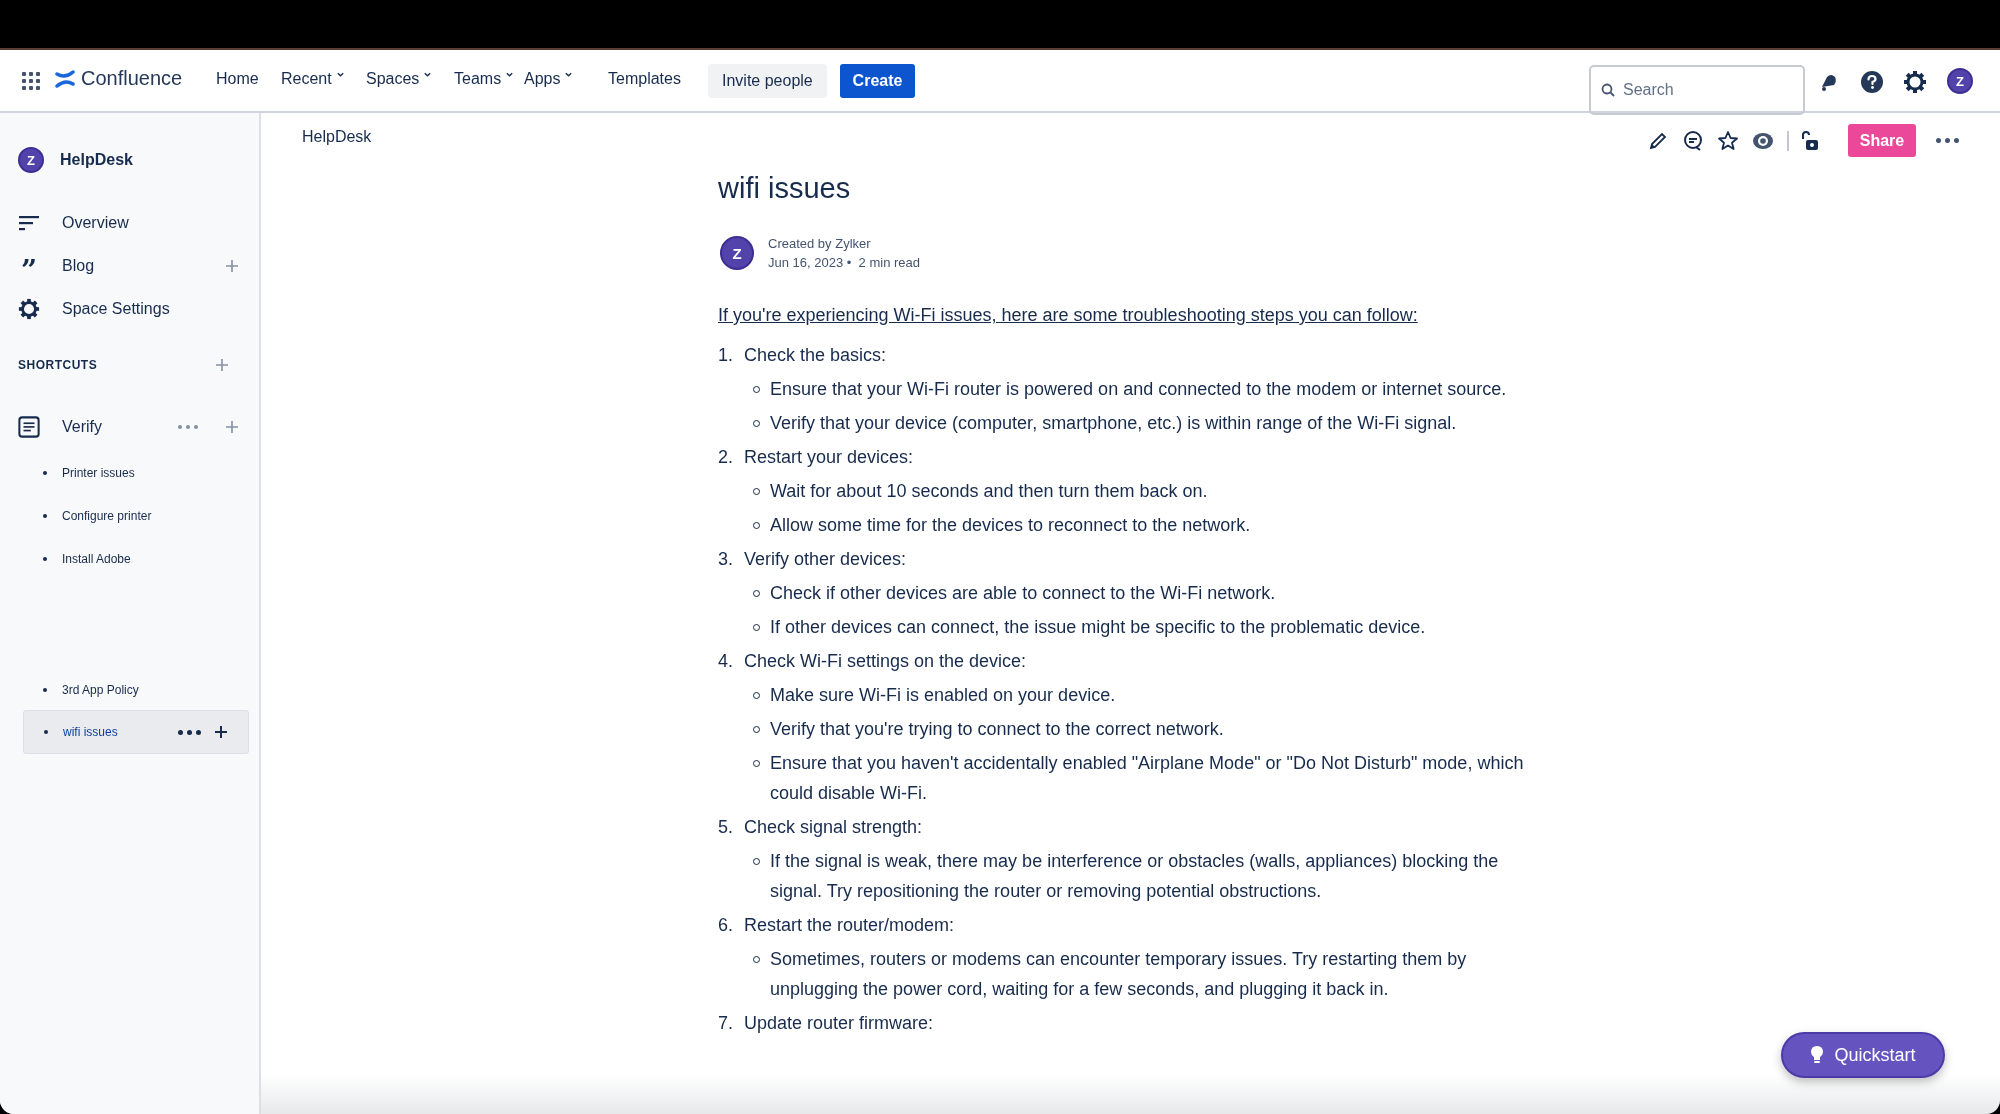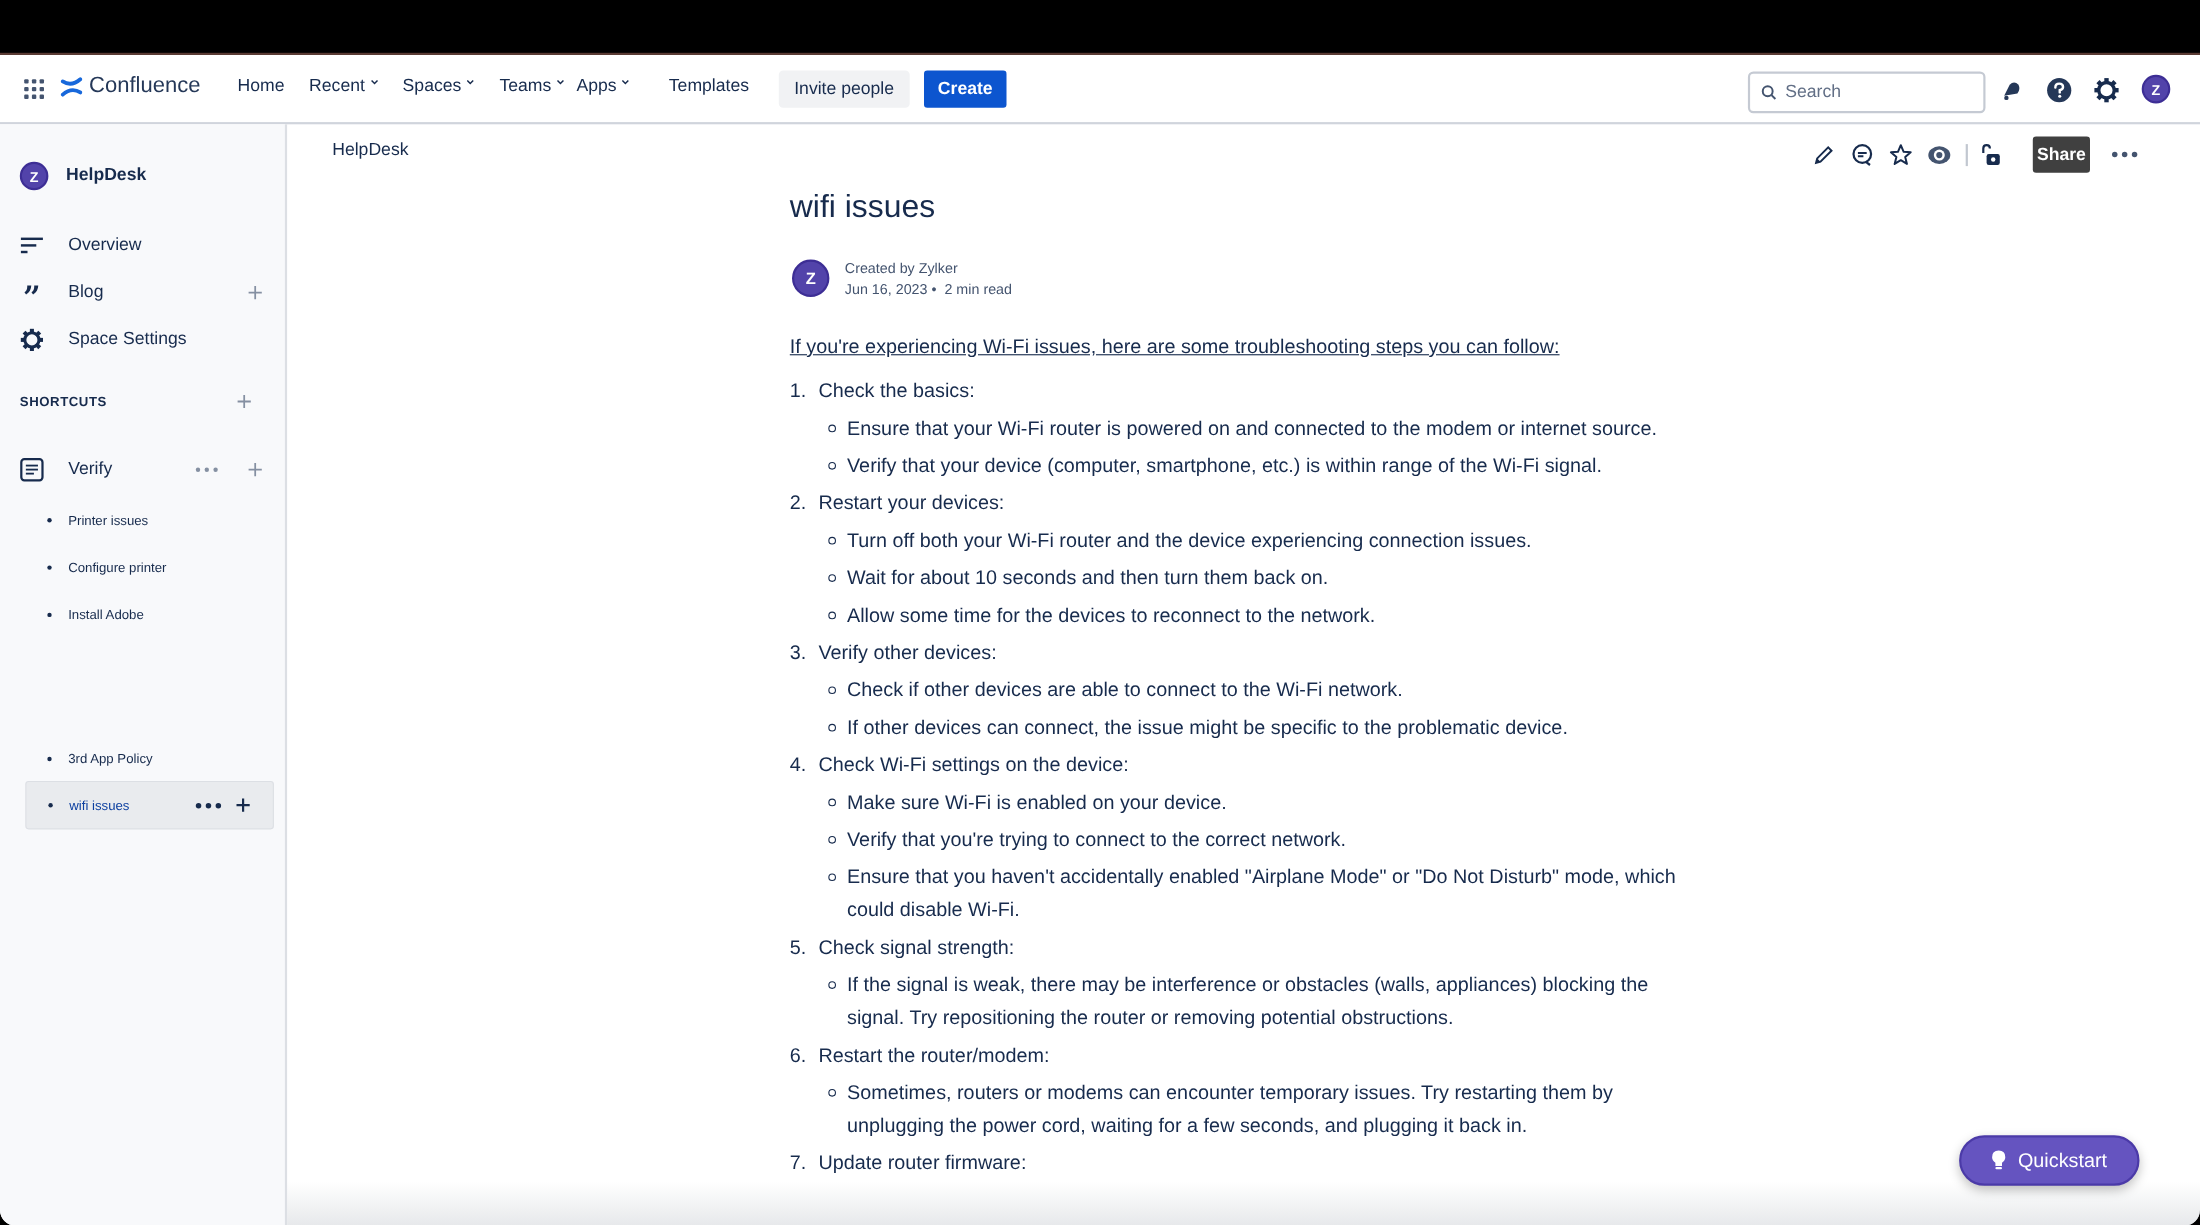--- a/index.html
+++ b/index.html
@@ -11,21 +11,21 @@
   
   .nav { position: absolute; left: 0; top: 0; width: 2000px; height: 63px; border-bottom: 2px solid #d0d4dc; display: flex; align-items: center; background: #fff; }
   .app-switcher { position: absolute; left: 22px; top: 22px; width: 18px; height: 18px; display: grid; grid-template-columns: repeat(3, 4px); grid-gap: 3px; cursor: pointer; }
   .app-switcher span { width: 4px; height: 4px; background: #44546f; border-radius: 1px; }
   .logo { position: absolute; left: 55px; top: 17px; display: flex; align-items: center; gap: 6px; cursor: pointer; }
   .logo-text { font-size: 20px; color: #253858; }
   .nav-link { position: absolute; top: 20px; font-size: 16px; color: #172b4d; display: flex; gap: 4px; cursor: pointer; }
   .chev { width: 9px; height: 9px; }
   .btn-invite { position: absolute; left: 708px; top: 14px; height: 34px; padding: 0 14px; background: #f1f2f4; border-radius: 4px; font-size: 16px; color: #172b4d; display: flex; align-items: center; cursor: pointer; }
   .btn-create { position: absolute; left: 840px; top: 14px; height: 34px; width: 75px; background: #0c55cf; border-radius: 3px; color: #fff; font-size: 16px; font-weight: bold; display: flex; align-items: center; justify-content: center; cursor: pointer; }
-  .search { position: absolute; left: 1589px; top: 15px; width: 216px; height: 38px; border: 2px solid #c5cad3; border-radius: 5px; display: flex; align-items: center; padding-left: 10px; gap: 8px; }
+  .search { position: absolute; left: 1589px; top: 15px; width: 216px; height: 50px; border: 2px solid #c5cad3; border-radius: 5px; display: flex; align-items: center; padding-left: 10px; gap: 8px; }
   .search input { border: none; outline: none; font-size: 16px; color: #44546f; width: 160px; background: transparent; font-family: "Liberation Sans", sans-serif; }
   .search input::placeholder { color: #626f86; }
   .nav-icon { position: absolute; top: 19px; width: 26px; height: 26px; display: flex; align-items: center; justify-content: center; cursor: pointer; }
   .avatar { border-radius: 50%; background: #5243aa; color: #fff; font-weight: bold; display: flex; align-items: center; justify-content: center; border: 2px solid #3d2e95; }
 
   
   .sidebar { position: absolute; left: 0; top: 63px; width: 261px; height: 1001px; background: #f8f9fb; border-right: 2px solid #dcdfe4; }
   .space-head { position: absolute; left: 18px; top: 34px; display: flex; align-items: center; gap: 16px; cursor: pointer; }
   .space-name { font-size: 16px; font-weight: bold; color: #172b4d; }
   .side-item { position: absolute; left: 18px; width: 220px; height: 36px; display: flex; align-items: center; gap: 22px; font-size: 16px; color: #172b4d; cursor: pointer; }
@@ -37,21 +37,21 @@
   .page-item.active { background: #e9ebee; border: 1px solid #dcdfe4; color: #0c3fa0; }
   .dots { display: flex; gap: 4px; align-items: center; cursor: pointer; }
   .dots span { width: 4px; height: 4px; border-radius: 50%; background: #8590a2; }
   .active .dots span { background: #172b4d; width: 5px; height: 5px; }
 
   
   .breadcrumb { position: absolute; left: 302px; top: 78px; font-size: 16px; color: #172b4d; cursor: pointer; }
   .actions { position: absolute; top: 74px; left: 1645px; display: flex; align-items: center; }
   .act-icon { width: 26px; height: 26px; display: flex; align-items: center; justify-content: center; margin-right: 9px; cursor: pointer; }
   .vsep { width: 2px; height: 20px; background: #c1c7d0; margin: 0 8px 0 2px; }
-  .btn-share { width: 52px; height: 33px; background: #404040; color: #fff; font-weight: bold; font-size: 16px; border-radius: 3px; display: flex; align-items: center; justify-content: center; margin-left: 16px; cursor: pointer; }
+  .btn-share { width: 68px; height: 33px; background: #ec4899; color: #fff; font-weight: bold; font-size: 16px; border-radius: 3px; display: flex; align-items: center; justify-content: center; margin-left: 16px; cursor: pointer; }
   .more { margin-left: 20px; display: flex; gap: 4px; cursor: pointer; }
   .more span { width: 5px; height: 5px; background: #44546f; border-radius: 50%; }
 
   .title { position: absolute; left: 718px; top: 122px; font-size: 29px; color: #172b4d; font-weight: normal; }
   .byline { position: absolute; left: 720px; top: 184px; display: flex; align-items: center; gap: 14px; }
   .byline .meta { font-size: 13px; color: #44546f; line-height: 19px; }
   .content { position: absolute; left: 718px; top: 250px; width: 830px; font-size: 18px; color: #172b4d; line-height: 30px; }
   .intro { margin-bottom: 10px; text-decoration: underline; }
   .step { margin-bottom: 4px; }
   .step-head { display: flex; }
@@ -322,21 +322,20 @@
           <span>Check the basics:</span>
         </div>
       <div class="bullet">Ensure that your Wi-Fi router is powered on and connected to the modem or internet source.</div>
       <div class="bullet">Verify that your device (computer, smartphone, etc.) is within range of the Wi-Fi signal.</div>
     </div>
     <div class="step">
       <div class="step-head">
           <span class="step-num">2.</span>
           <span>Restart your devices:</span>
         </div>
-      <div class="bullet">Turn off both your Wi-Fi router and the device experiencing connection issues.</div>
       <div class="bullet">Wait for about 10 seconds and then turn them back on.</div>
       <div class="bullet">Allow some time for the devices to reconnect to the network.</div>
     </div>
     <div class="step">
       <div class="step-head">
           <span class="step-num">3.</span>
           <span>Verify other devices:</span>
         </div>
       <div class="bullet">Check if other devices are able to connect to the Wi-Fi network.</div>
       <div class="bullet">If other devices can connect, the issue might be specific to the problematic device.</div>

